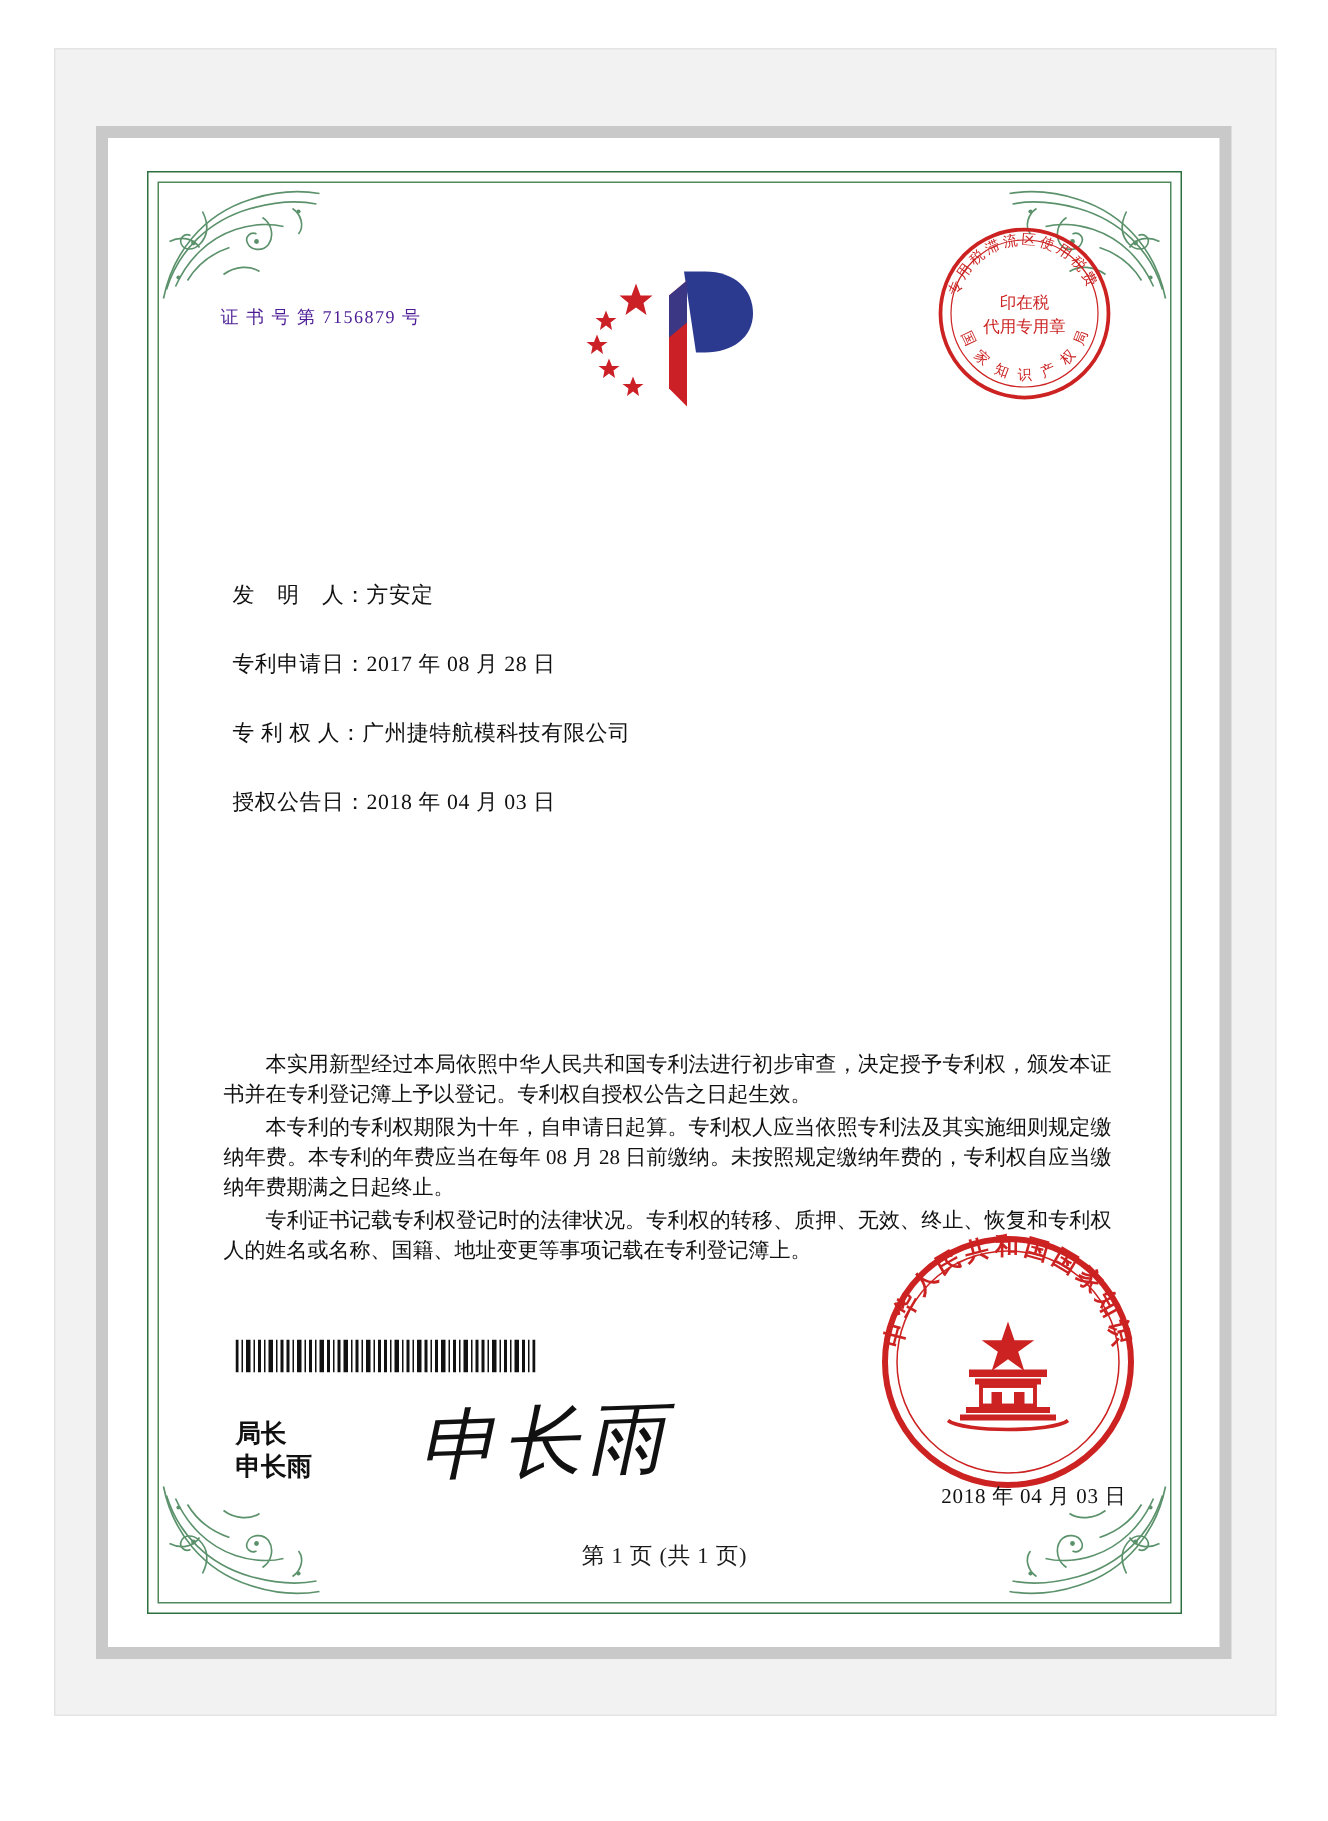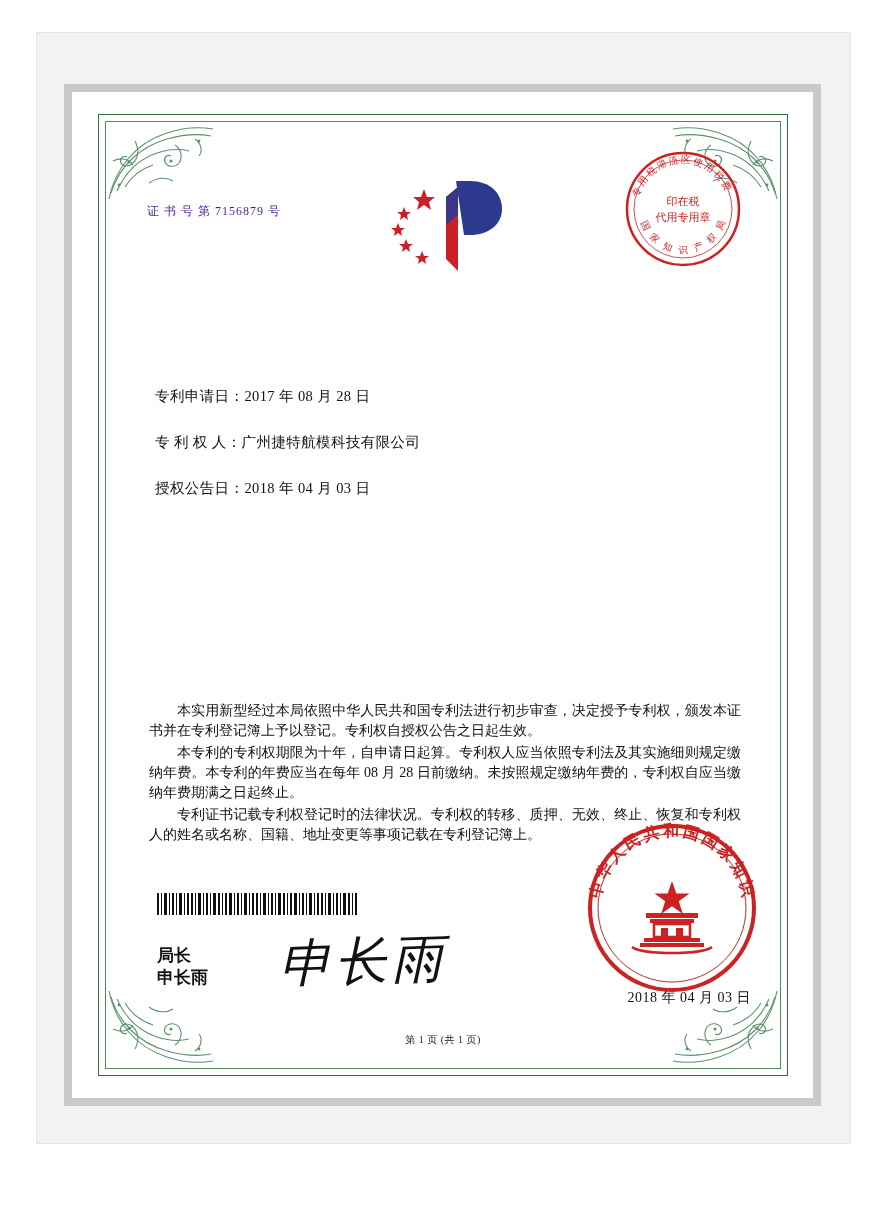--- a/index.html
+++ b/index.html
@@ -202,21 +202,21 @@
     letter-spacing: 0.5px;
     white-space: nowrap;
   }
 
   .page-no {
     position: absolute;
     left: 0;
     right: 0;
     bottom: 28px;
     text-align: center;
-    font-size: 10px;
+    font-size: 15px;
     color: #1a1a1a;
     letter-spacing: 0.5px;
   }
 </style>
 </head>
 <body>
 
 <div id="page">
 
   <div class="frame-outer"></div>
@@ -330,20 +330,23 @@
       </text>
       <text font-size="9.5" fill="#cc2222" letter-spacing="2.2" font-family="'DejaVu Sans', sans-serif">
         <textPath href="#topArcB" startOffset="10%">国 家 知 识 产 权 局</textPath>
       </text>
       <text x="64" y="60" text-anchor="middle" font-size="11" fill="#cc2222" font-family="'DejaVu Sans', sans-serif">印在税</text>
       <text x="64" y="76" text-anchor="middle" font-size="11" fill="#cc2222" font-family="'DejaVu Sans', sans-serif">代用专用章</text>
     </svg>
 
 
     <div class="fields">
+      <div class="field">
+        <span class="lbl">发　明　人：</span><span class="val">方安定</span>
+      </div>
       <div class="field">
         <span class="lbl">专利申请日：</span><span class="val">2017 年 08 月 28 日</span>
       </div>
       <div class="field">
         <span class="lbl">专 利 权 人：</span><span class="val">广州捷特航模科技有限公司</span>
       </div>
       <div class="field">
         <span class="lbl">授权公告日：</span><span class="val">2018 年 04 月 03 日</span>
       </div>
     </div>

